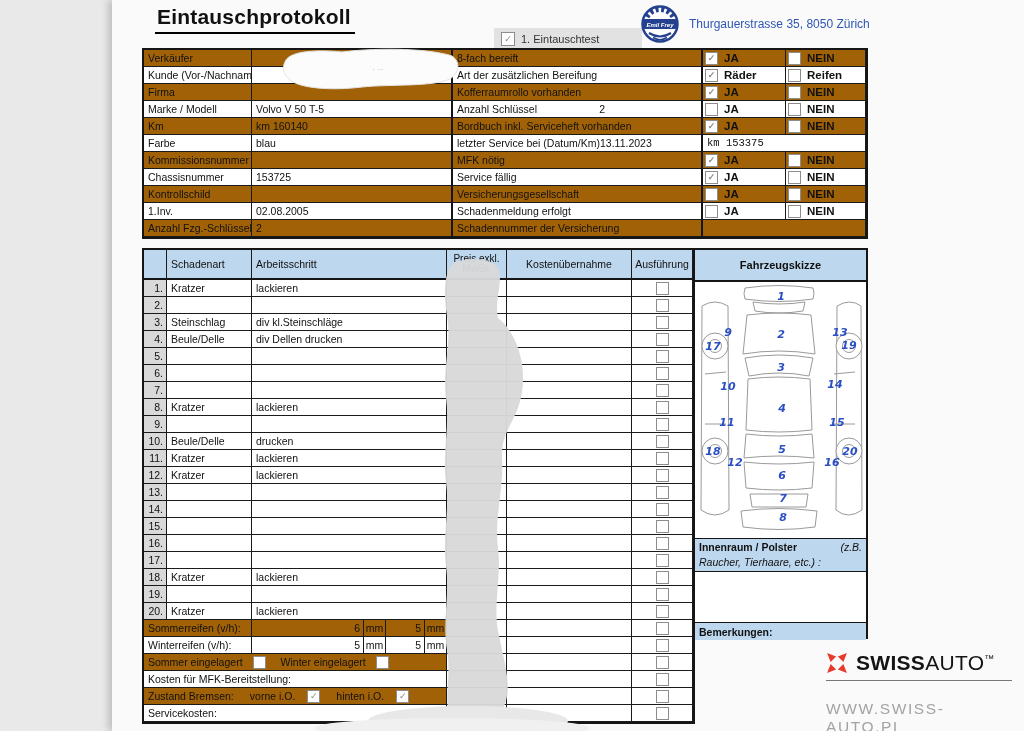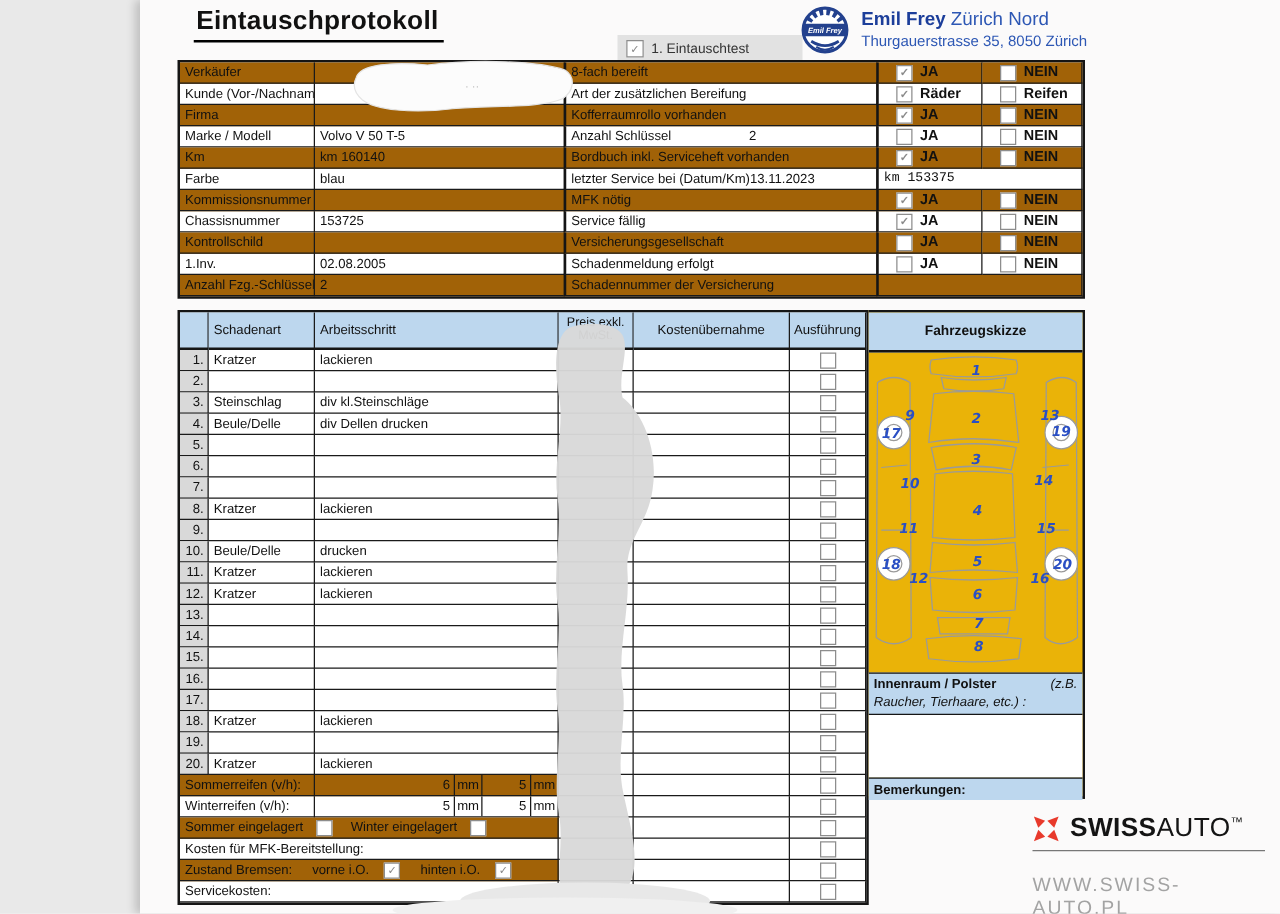--- a/index.html
+++ b/index.html
@@ -28,21 +28,21 @@
   
   .grid-top{position:absolute;left:142px;top:48px;width:726px;box-sizing:border-box;border:2px solid #151515;
             display:grid;grid-template-columns:108px 200px 250px 84px 80px;grid-auto-rows:17px;background:#fff;}
   .grid-bl{position:absolute;left:142px;top:248px;width:553px;box-sizing:border-box;border:2px solid #151515;
            display:grid;grid-template-columns:23px 85px 195px 60px 125px 61px;
            grid-template-rows:30px;grid-auto-rows:17px;background:#fff;}
   .cell{font-size:10.5px;display:flex;align-items:center;padding:0 4px;box-sizing:border-box;
         border-right:1px solid #1a1a1a;border-bottom:1px solid #1a1a1a;overflow:hidden;white-space:nowrap;}
   .shade{background:#a16207;}
   .bl2{border-left:2px solid #151515;margin-left:-1px;}
-  .opt{gap:6px;padding-left:14px;font-size:11.5px;font-weight:600;}
+  .opt{gap:6px;padding-left:2px;font-size:11.5px;font-weight:600;}
   .optlab{font-weight:600;}
   .mid{margin-left:auto;margin-right:92px;}
   .mid-sm{margin-right:50px;}
   .span2{grid-column:4/6;font-family:Liberation Mono, monospace;}
   .span12{grid-column:1/3;}
   .span13{grid-column:1/4;}
   .hd{font-weight:normal;border-bottom:2px solid #151515;background:#bdd7ee;}
   .hdc{justify-content:center;text-align:center;padding:0 1px;}
   .hsmall{font-size:10px;line-height:1.05;display:flex;flex-direction:column;}
   .numcell{background:#d9d9d9;justify-content:flex-end;padding-right:3px;}
@@ -53,21 +53,21 @@
          display:flex;align-items:center;justify-content:flex-end;box-sizing:border-box;}
   .mmbox{width:22px;height:100%;border-left:1px solid #1a1a1a;display:flex;align-items:center;
          justify-content:center;box-sizing:border-box;}
   .storage .cb{margin-left:10px;}
   .storage .lab2{margin-left:15px;}
   .brk{gap:0;}
   .brk .sub{margin-left:16px;}
   .brk .cb{margin-left:12px;}
   
   .rblock{position:absolute;left:695px;top:248px;width:173px;height:391px;box-sizing:border-box;
-          border:2px solid #151515;border-left:none;background:#eab308;}
+          border:2px solid #151515;border-left:none;background:#ffffff;}
   .rhead{height:30px;background:#bdd7ee;border-bottom:2px solid #151515;display:flex;
          align-items:center;justify-content:center;font-weight:bold;font-size:11px;}
   .sketcharea{height:256px;position:relative;}
   .ihead{height:34px;background:#bdd7ee;border-top:1px solid #151515;border-bottom:1px solid #151515;
          font-size:10.5px;padding:1px 4px;box-sizing:border-box;line-height:1.4;}
   .ihl1{display:flex;justify-content:space-between;}
   .iblank{height:50px;background:#fff;}
   .rmk{height:17px;background:#bdd7ee;border-top:1px solid #151515;font-weight:bold;font-size:10.5px;
        display:flex;align-items:center;padding:0 4px;}
   .sknum{font:italic bold 11px "DejaVu Sans",sans-serif;fill:#2a4fc4;text-anchor:middle;}
@@ -102,21 +102,20 @@
 <div class="frey">
   <svg width="40" height="40" viewBox="0 0 40 40">
     <circle cx="20" cy="20" r="17.5" fill="#fff" stroke="#23418e" stroke-width="2.5"></circle>
     <path d="M7 13 a15 15 0 0 1 26 0" stroke="#23418e" stroke-width="5" stroke-dasharray="3 2.6" fill="none"></path>
     <rect x="3" y="15" width="34" height="10" rx="2" fill="#23418e"></rect>
     <text x="20" y="22.5" font-size="6" font-style="italic" font-weight="bold" fill="#fff" text-anchor="middle" font-family="Liberation Sans, sans-serif">Emil Frey</text>
     <path d="M9 29 q11 7 22 0" stroke="#23418e" stroke-width="2.2" fill="none"></path>
     <path d="M13 33.5 q7 4.5 14 0" stroke="#23418e" stroke-width="1.6" fill="none"></path>
   </svg>
   <div class="freytxt">
-    <div class="freyl1"><b>Emil Frey</b><span> Zürich Nord</span></div>
     <div class="freyl2">Thurgauerstrasse 35, 8050 Zürich</div>
   </div>
 </div>
 
 <div class="grid-top" id="grid-top">
     <div class="cell shade">Verkäufer</div>
     <div class="cell shade"></div>
     <div class="cell bl2 shade">
       <span>8-fach bereift</span>
     </div>

